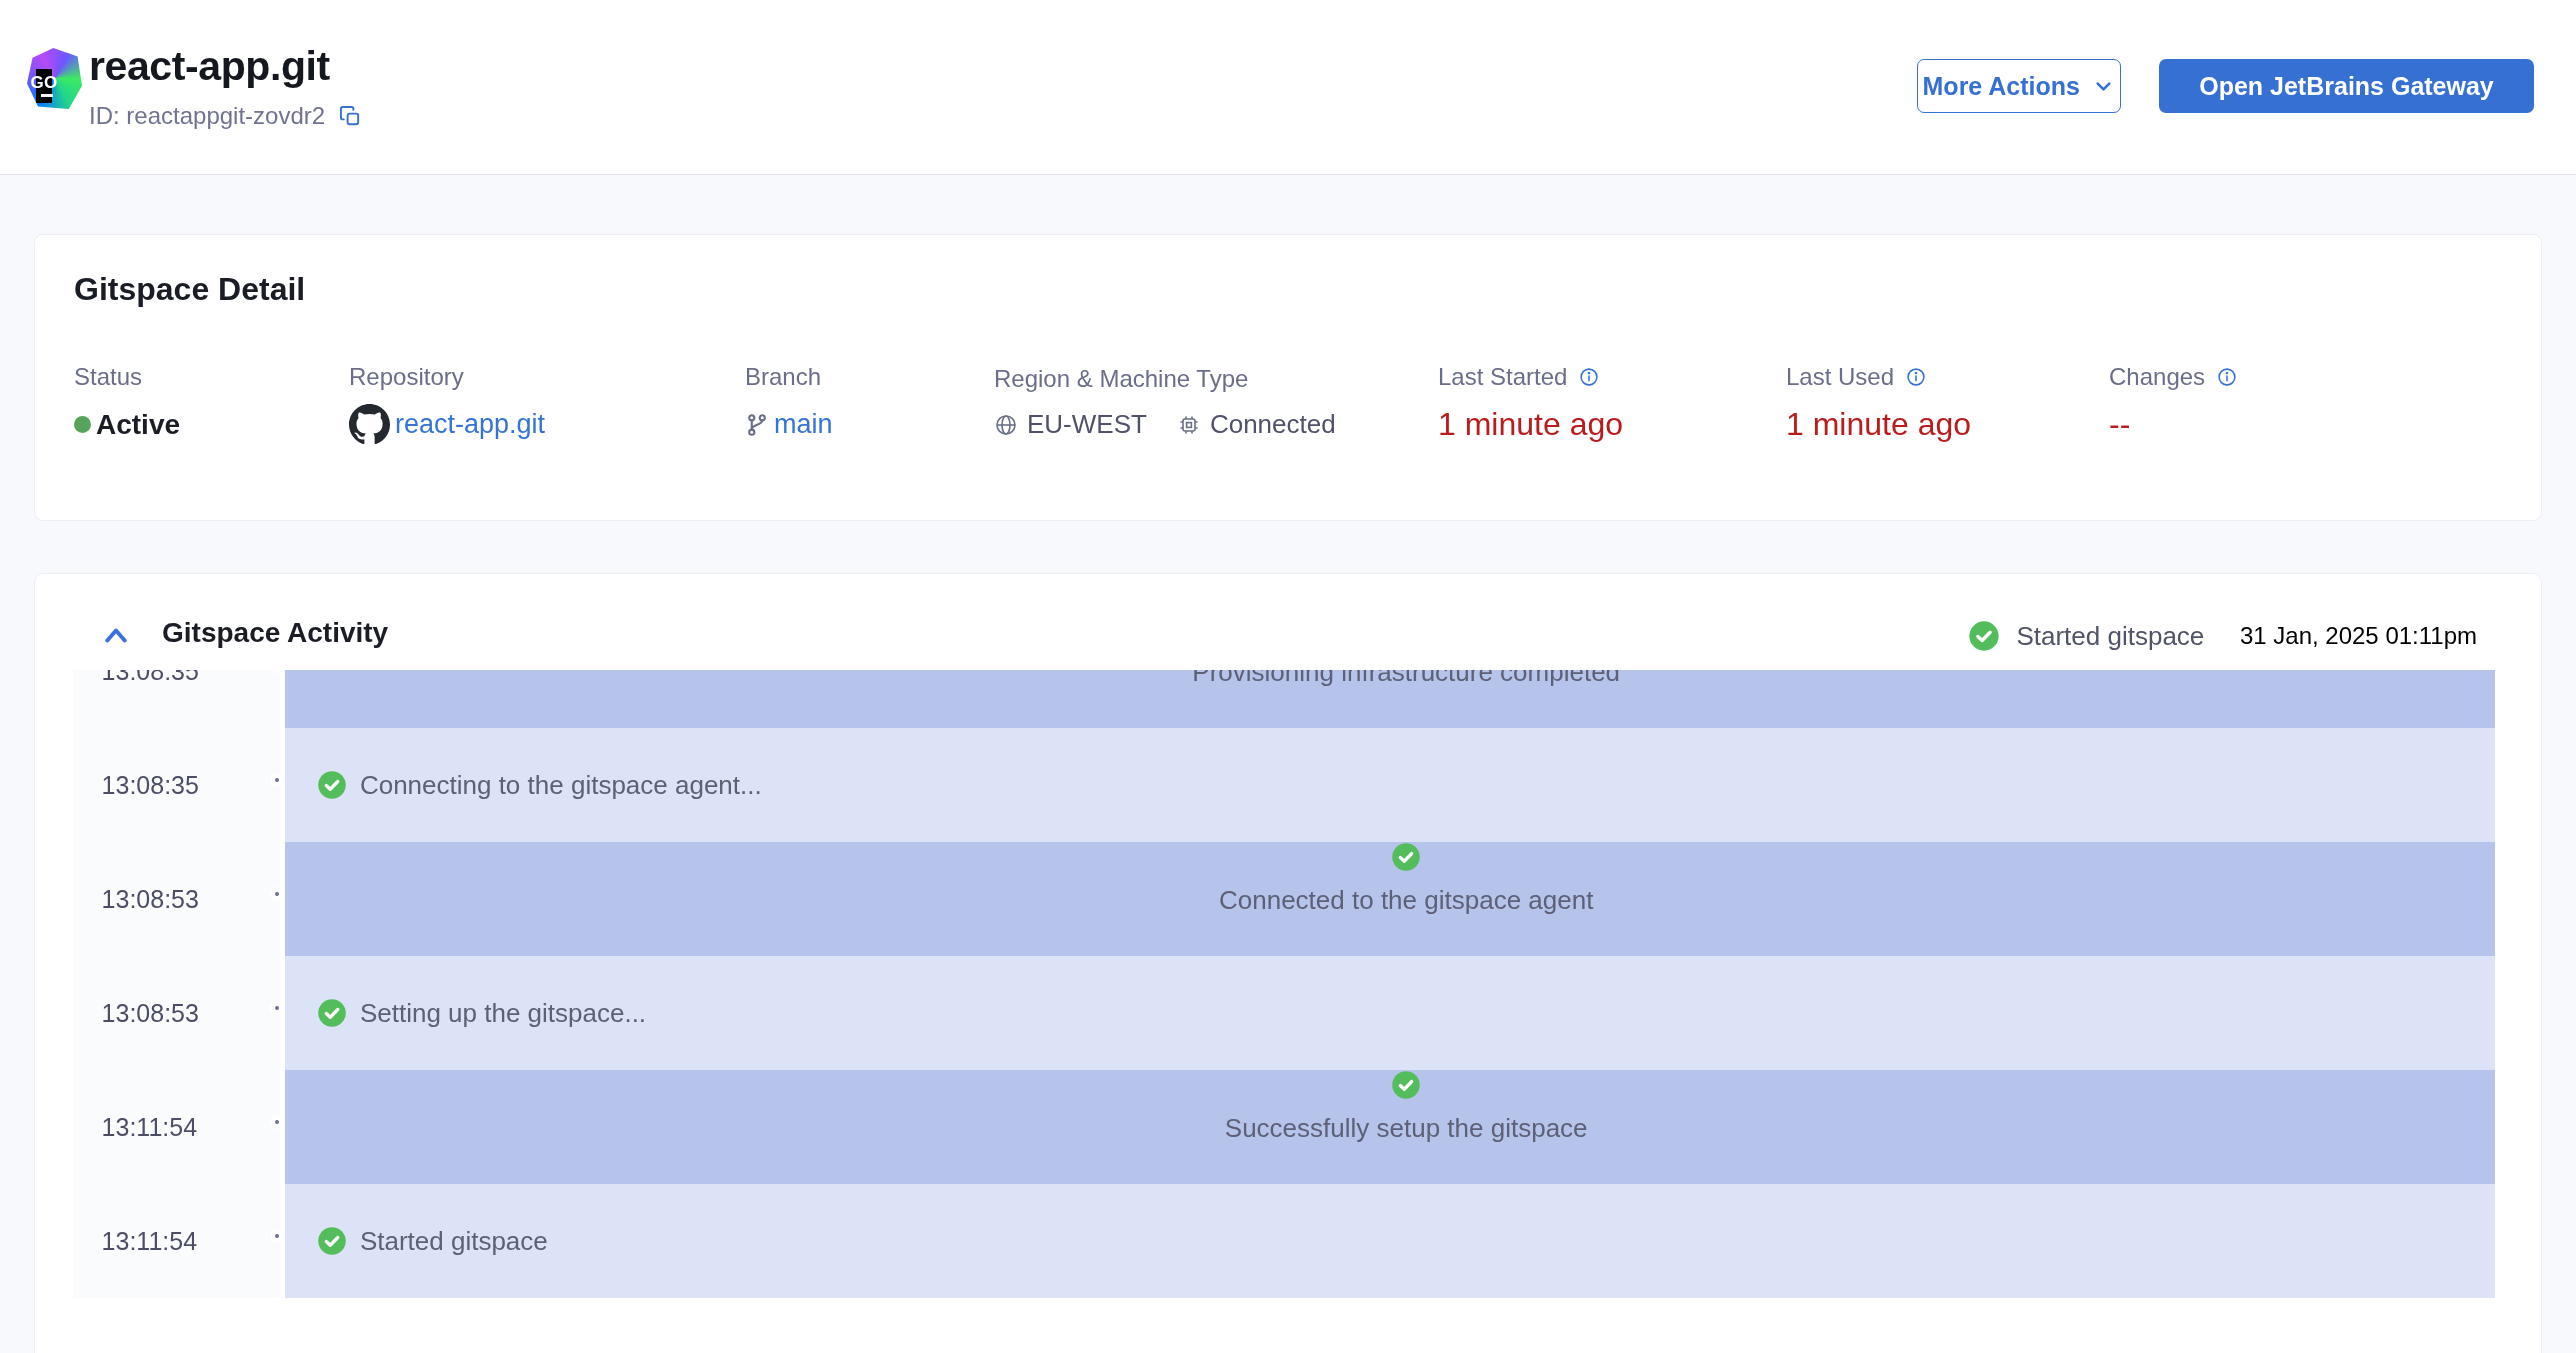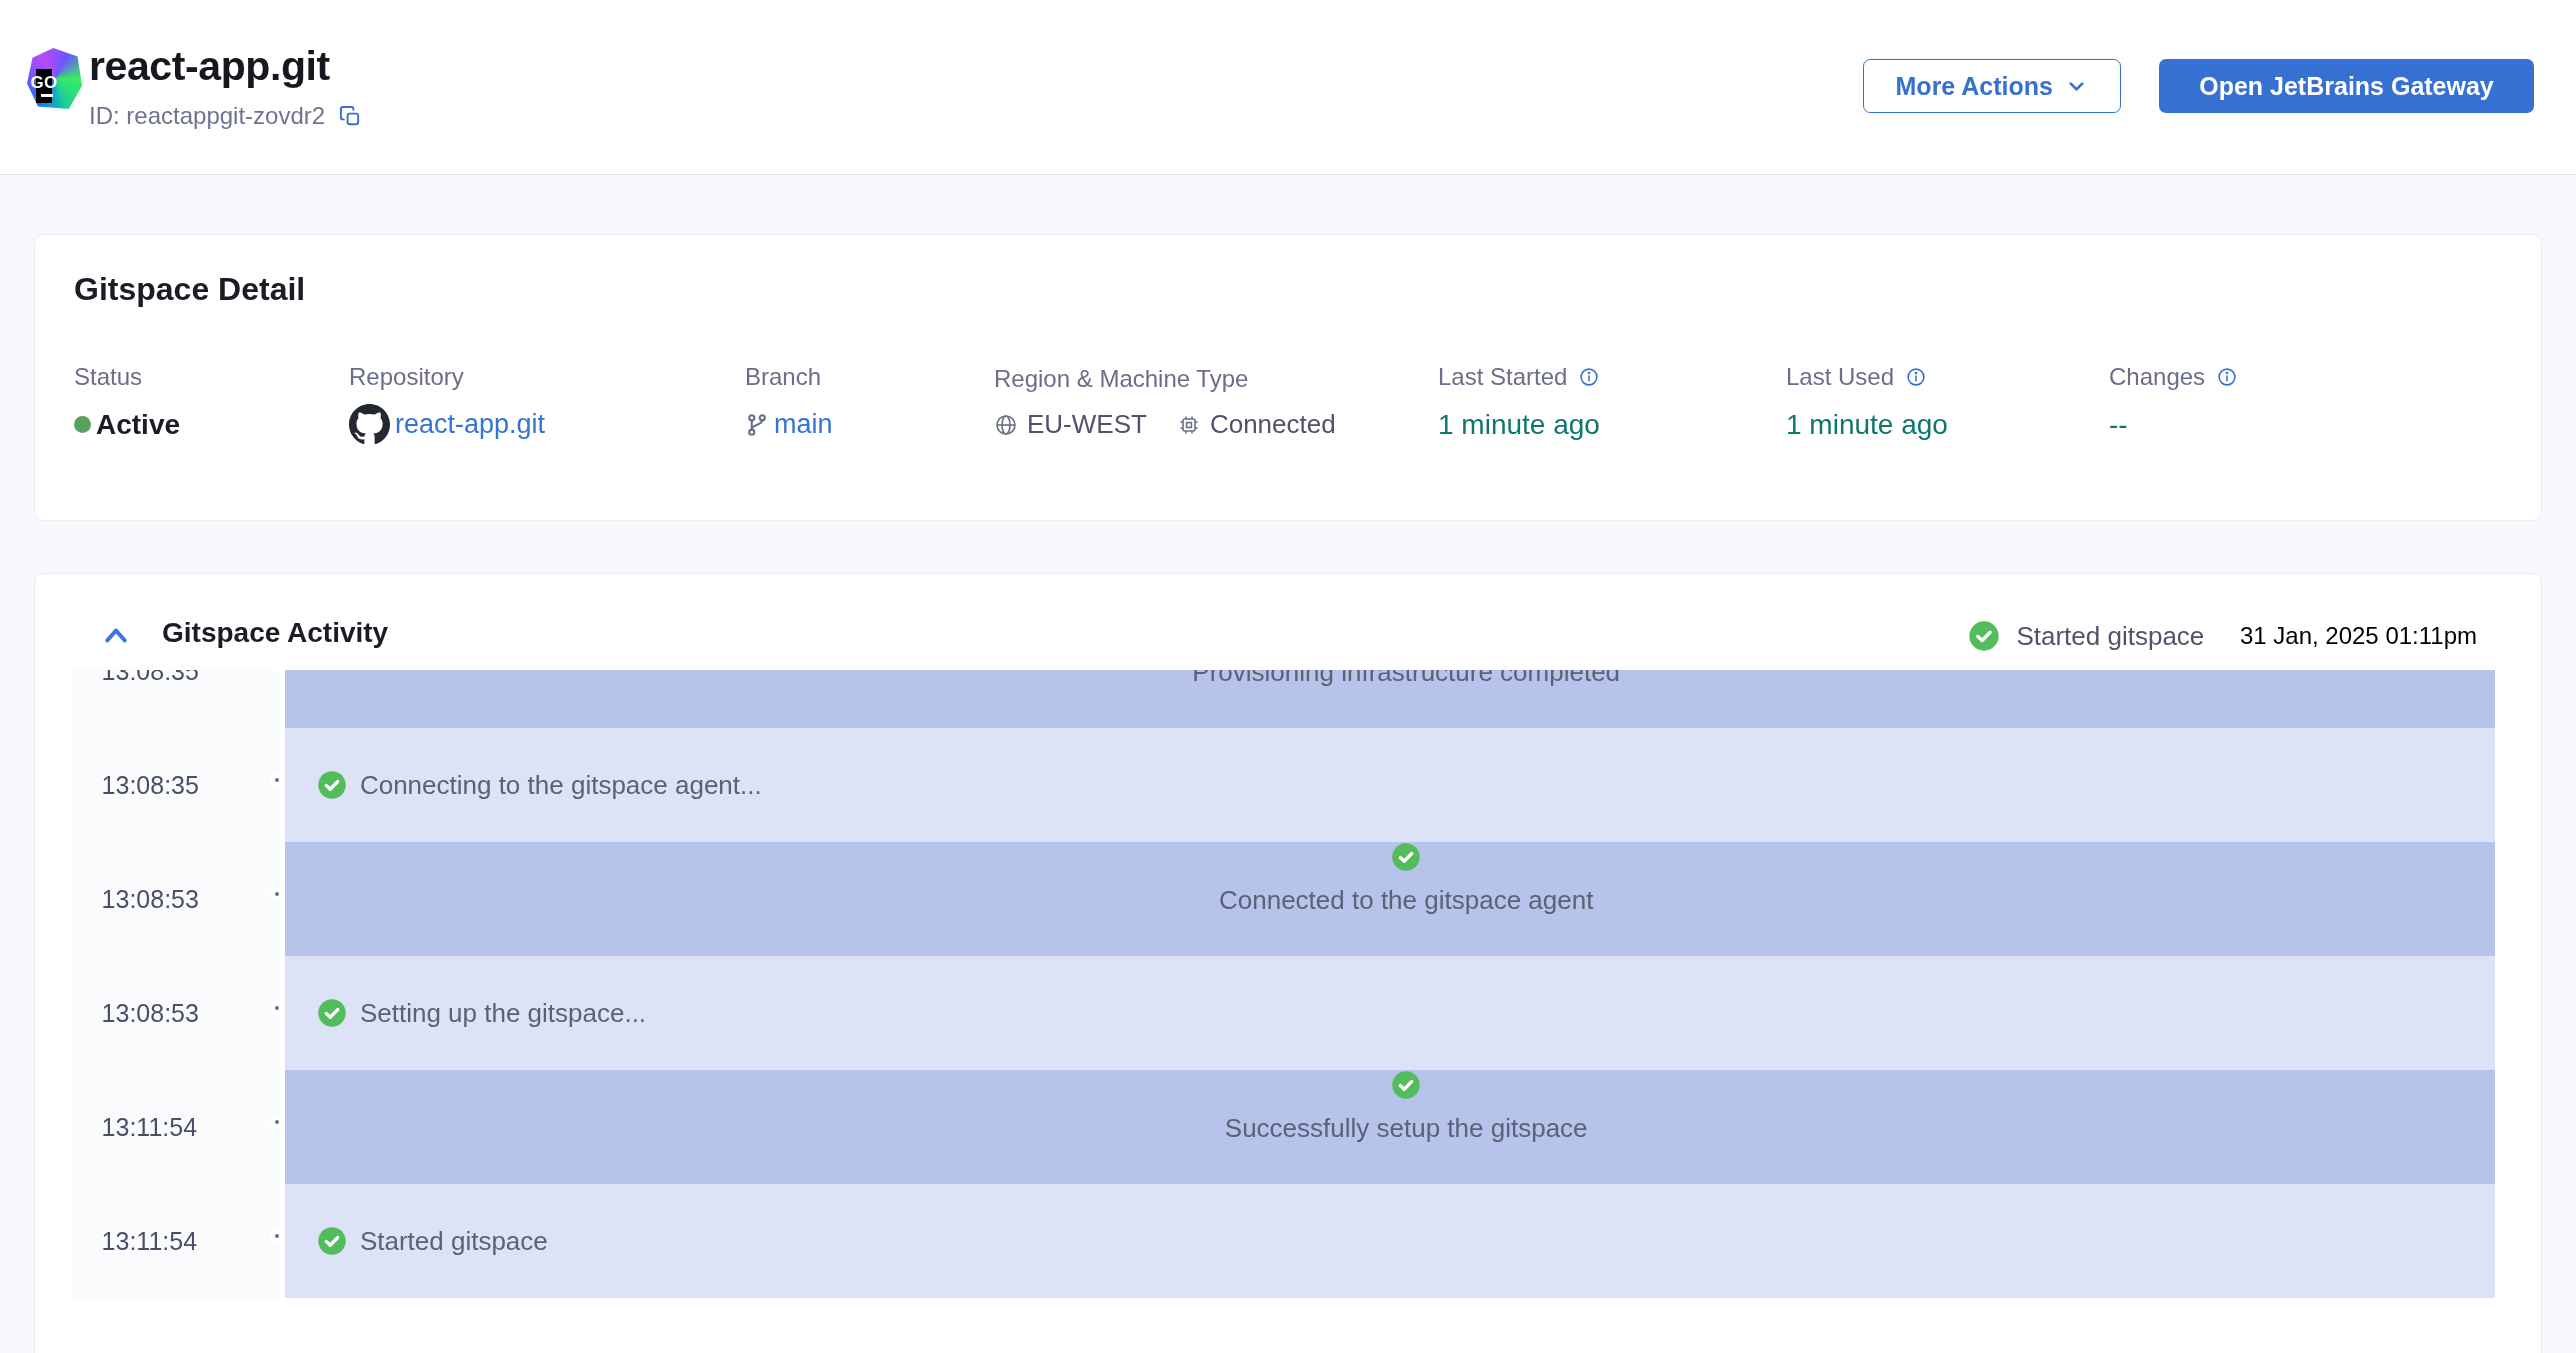--- a/index.html
+++ b/index.html
@@ -56,21 +56,21 @@
   .id-row{
     position:absolute;left:89px;top:102px;display:flex;align-items:center;gap:14.3px;
   }
   .id-text{font-size:24px;color:#6f7390;}
   .header-actions{position:absolute;right:42px;top:59px;display:flex;gap:38px;}
   .btn{
     height:54px;border-radius:7.1px;display:flex;align-items:center;justify-content:center;
     font-size:25px;font-weight:bold;cursor:pointer;gap:12.5px;
   }
   .btn-outline{
-    width:258px;border:1.8px solid var(--accent);color:var(--accent);background:#fff;
+    width:204px;border:1.8px solid var(--accent);color:var(--accent);background:#fff;
   }
   .btn-solid{
     width:375px;background:var(--accent);color:#fff;border:none;
   }
 
   
   .card{
     position:absolute;left:34px;width:2508px;background:#fff;border-radius:9px;
     border:0.9px solid #eceef5;
   }
@@ -90,21 +90,21 @@
     position:absolute;top:168px;height:43px;display:flex;align-items:center;gap:5px;
     font-size:27px;color:var(--value);white-space:nowrap;
   }
   .f-status{left:39px;}  .f-repo{left:314px;}  .f-branch{left:710px;}
   .f-region{left:959px;}.f-started{left:1403px;}.f-used{left:1751px;}.f-changes{left:2074px;}
   .status-dot{width:17px;height:17px;border-radius:50%;background:var(--green-dot);}
   .status-value{font-weight:bold;color:var(--near-black);font-size:28px;}
   .link{color:var(--link);text-decoration:none;cursor:pointer;}
   .region-pair{display:flex;align-items:center;gap:9px;color:#4f526a;font-size:26px;}
   .region-gap{margin-left:25px;}
-  .muted-value{color:#0f766e;font-size:28px;}
+  .muted-value{color:#b91c1c;font-size:32px;}
 
   
   .collapse-chevron{position:absolute;left:66px;top:48px;cursor:pointer;}
   .activity-title{position:absolute;left:127px;top:43px;font-size:28px;font-weight:bold;}
   .activity-status{
     position:absolute;right:64px;top:46px;display:flex;align-items:center;gap:16px;
   }
   .activity-status-text{font-size:26px;color:#505468;margin-right:19.6px;}
   .activity-date{font-size:24px;color:#000000;}
 

